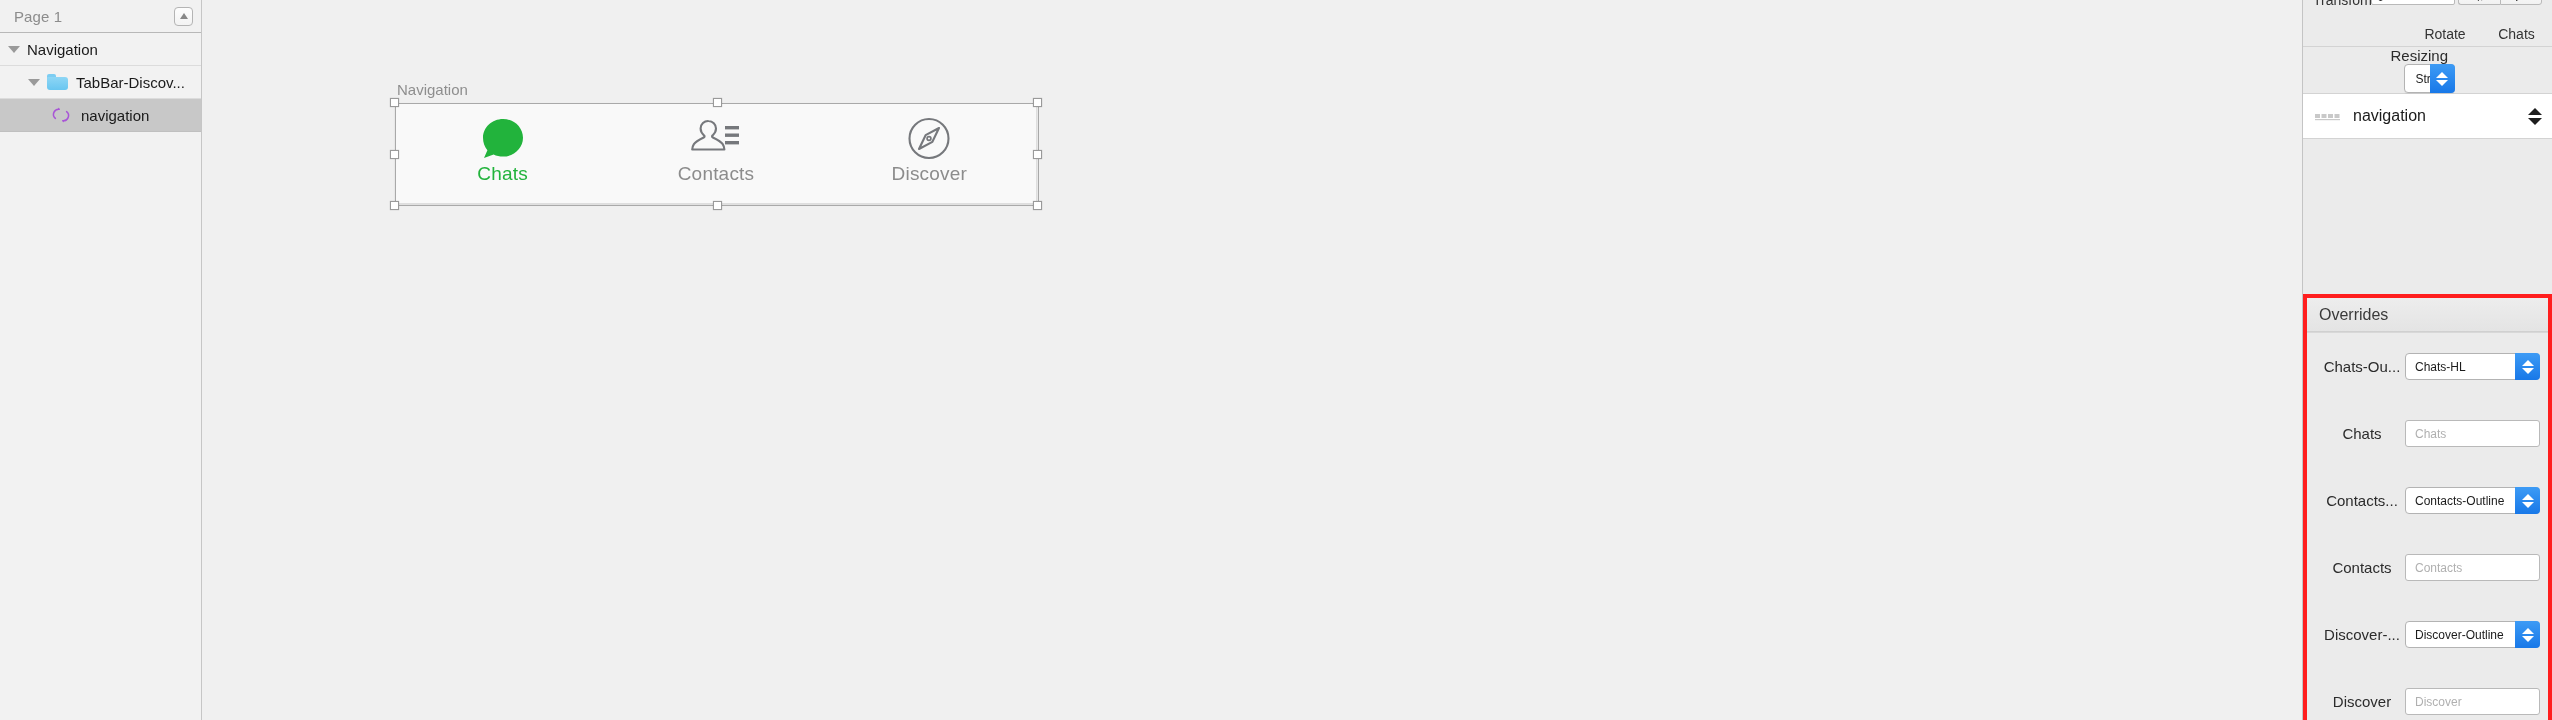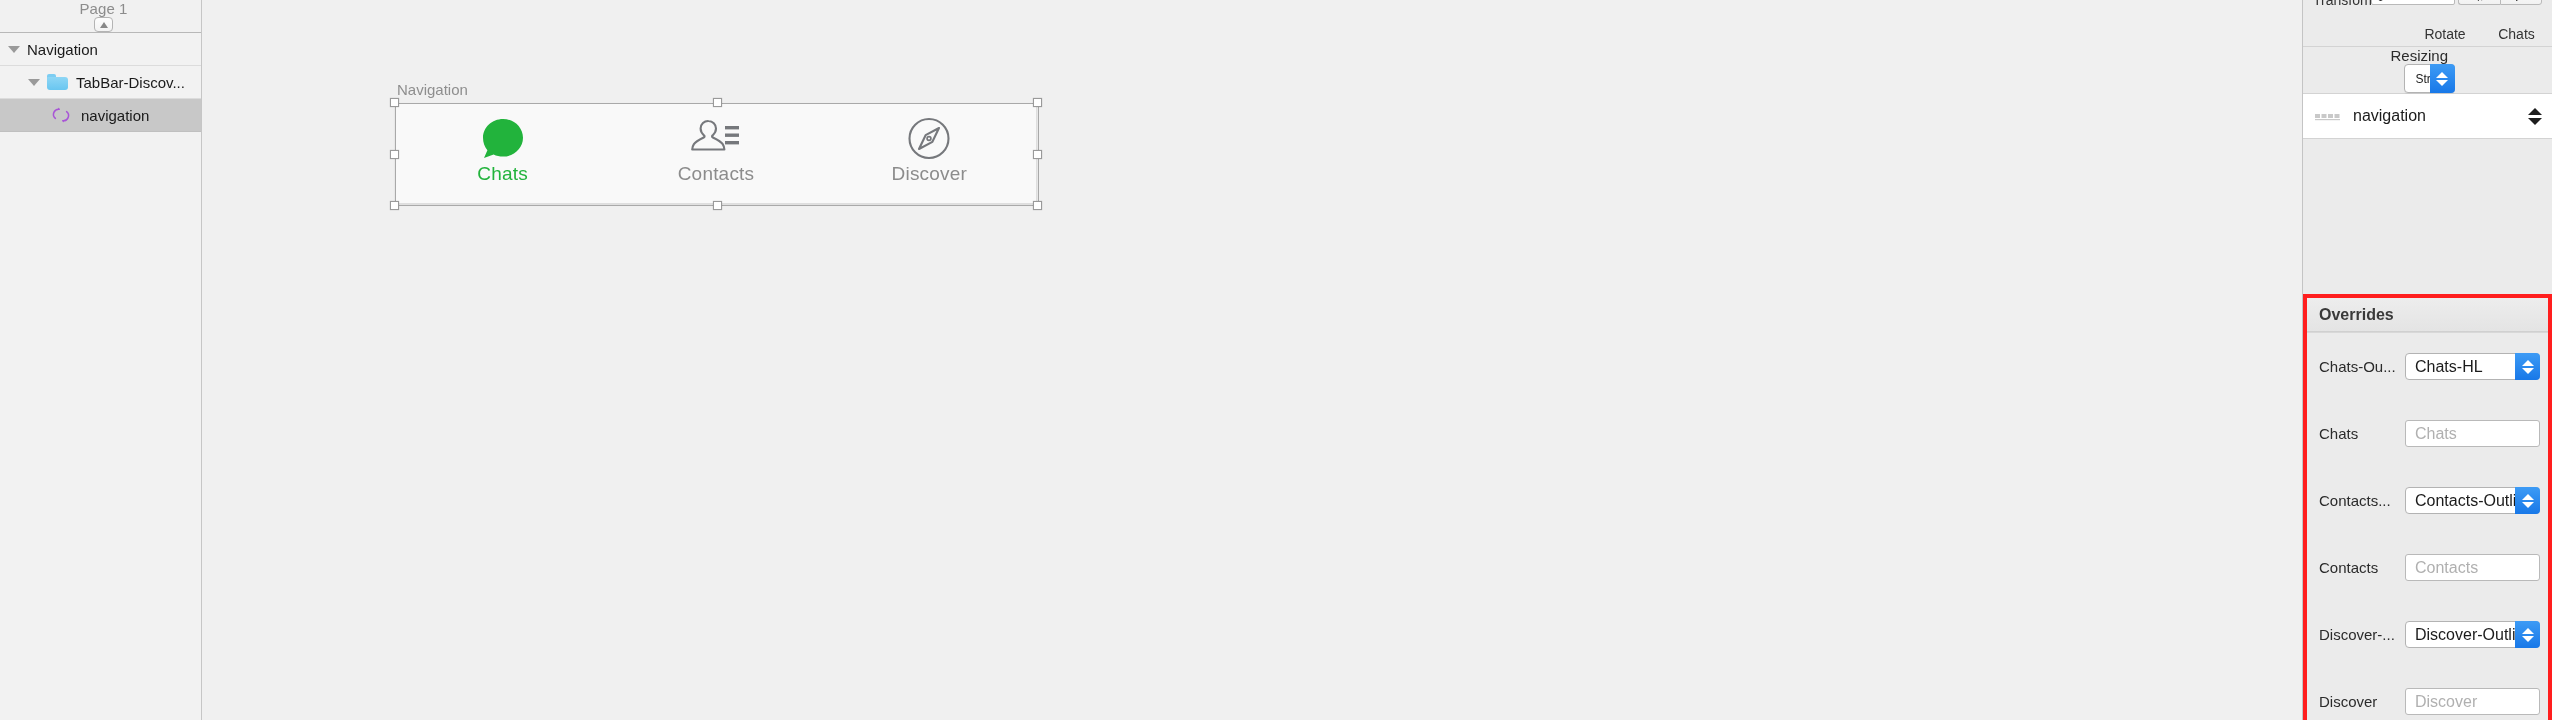--- a/index.html
+++ b/index.html
@@ -11,21 +11,21 @@
   }
   .app { position:relative; width:2552px; height:720px; display:flex; }
 
   
   .sidebar {
     width:202px; height:720px; background:#f2f2f2;
     border-right:1px solid #c6c6c6; position:relative; flex:0 0 202px;
   }
   .page-header {
     height:33px; display:flex; align-items:center; padding:0 8px 0 14px;
-    background:#f1f1f1; border-bottom:1px solid #b8b8b8;flex-direction:column;
+    background:#f1f1f1; border-bottom:1px solid #b8b8b8;
   }
   .page-header .title {
     font-size:15px; color:#8c8c8c; flex:1; letter-spacing:0.1px;
   }
   .page-btn {
     width:19px; height:19px; border:1px solid #b4b4b4; border-radius:4px;
     background:linear-gradient(#fdfdfd,#f3f3f3);
     display:flex; align-items:center; justify-content:center;
   }
   .page-btn .tri-up {
@@ -136,29 +136,29 @@
   .updown-dark .c.u { border-bottom:7px solid #1d1d1d; margin-bottom:3px; }
   .updown-dark .c.d { border-top:7px solid #1d1d1d; }
 
   .overrides {
     position:absolute; left:0px; right:0px; top:294px; bottom:-4px;
     border:4px solid #ff1e1e;
   }
   .ov-head {
     height:34px; display:flex; align-items:center; padding-left:12px;
     background:linear-gradient(#ededed,#e4e4e4); border-bottom:1px solid #d0d0d0;
-    font-size:16px; font-weight:bold; color:#3a3a3a;
-  }
-  .ov-row { height:67px; display:flex; align-items:center; padding:0 8px 0 12px; }
+    font-size:16px; font-weight:normal; color:#3a3a3a;
+  }
+  .ov-row { height:67px; display:flex; align-items:center; padding:0 8px 0 12px;text-align:center; }
   .ov-label { width:86px; font-size:15px; color:#2b2b2b; white-space:nowrap; overflow:hidden; }
   .ov-field {
     flex:1; height:27px; background:#fff; border:1px solid #b9b9b9; border-radius:3px;
     display:flex; align-items:center; position:relative;
   }
-  .ov-field .txt { padding-left:9px; font-size:16px; color:#1b1b1b; }
+  .ov-field .txt { padding-left:9px; font-size:12px; color:#1b1b1b; }
   .ov-field .txt.ph { color:#b0b0b0; }
   .ov-field.combo { border-radius:4px; border-color:#b3b3b3; }
   .hline { height:1px; background:#d8d8d8; margin:0; }
 </style>
 </head>
 <body>
 
 <div class="app">
 
   <div class="sidebar">

